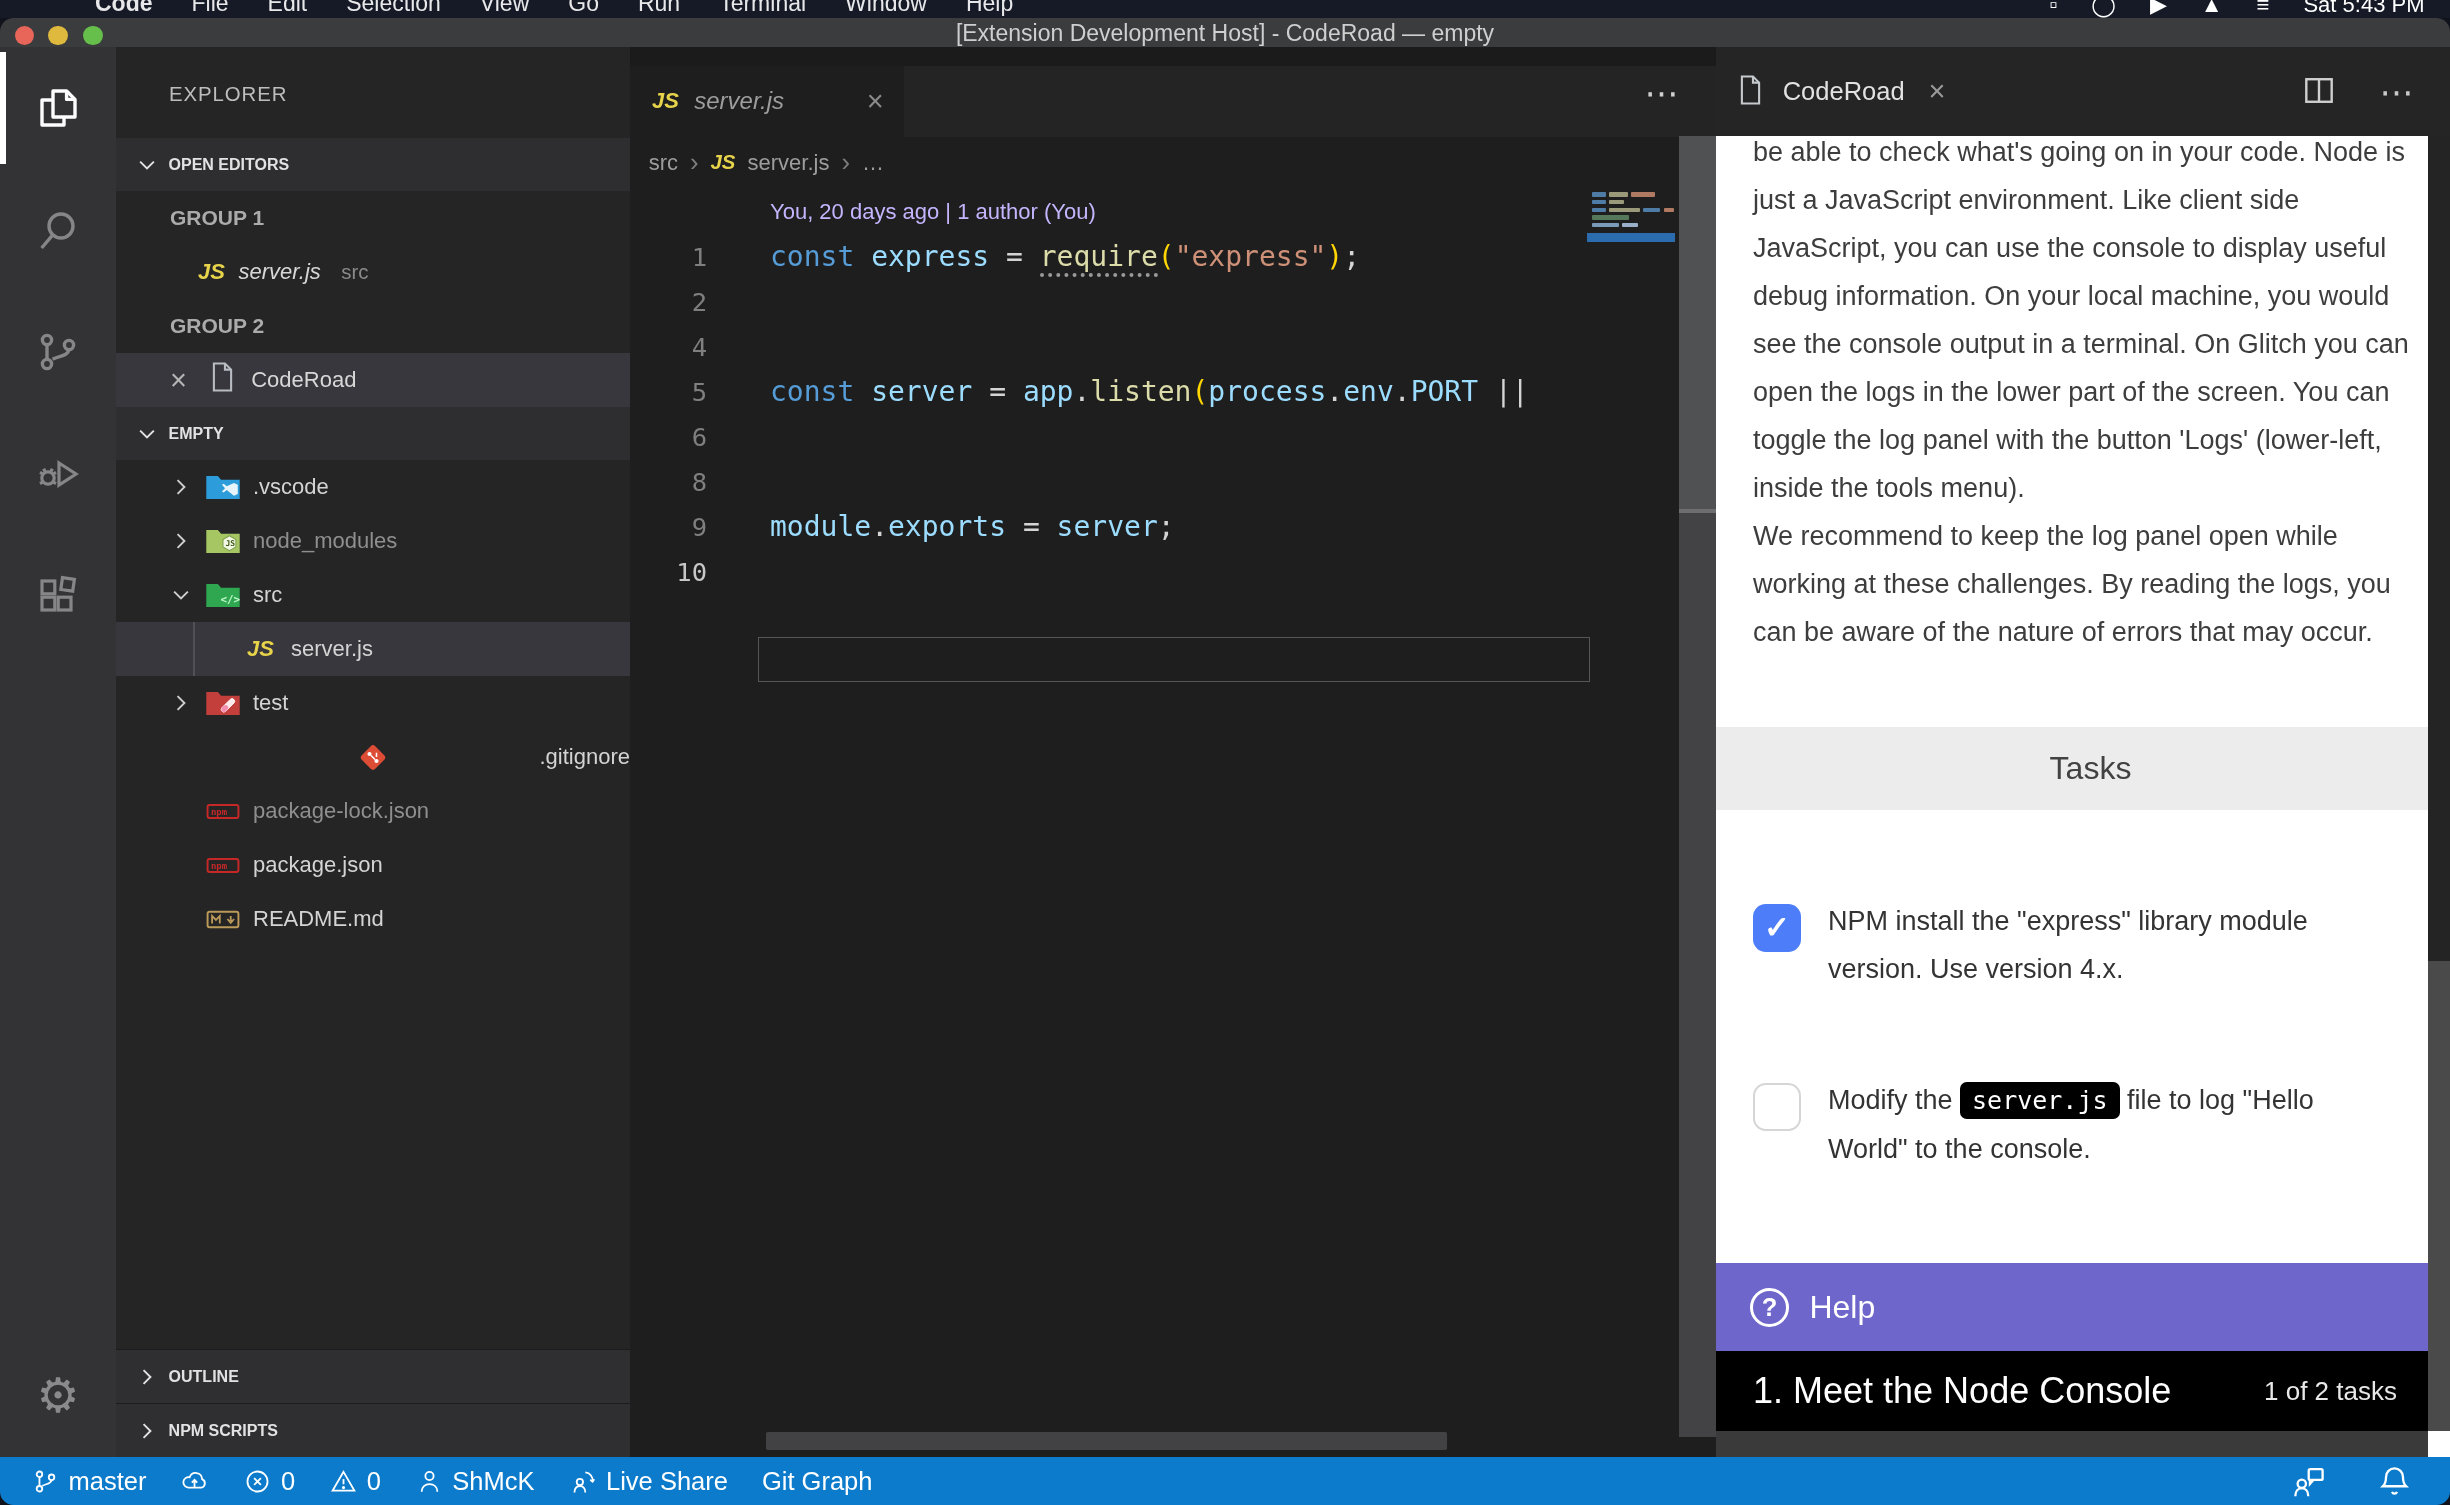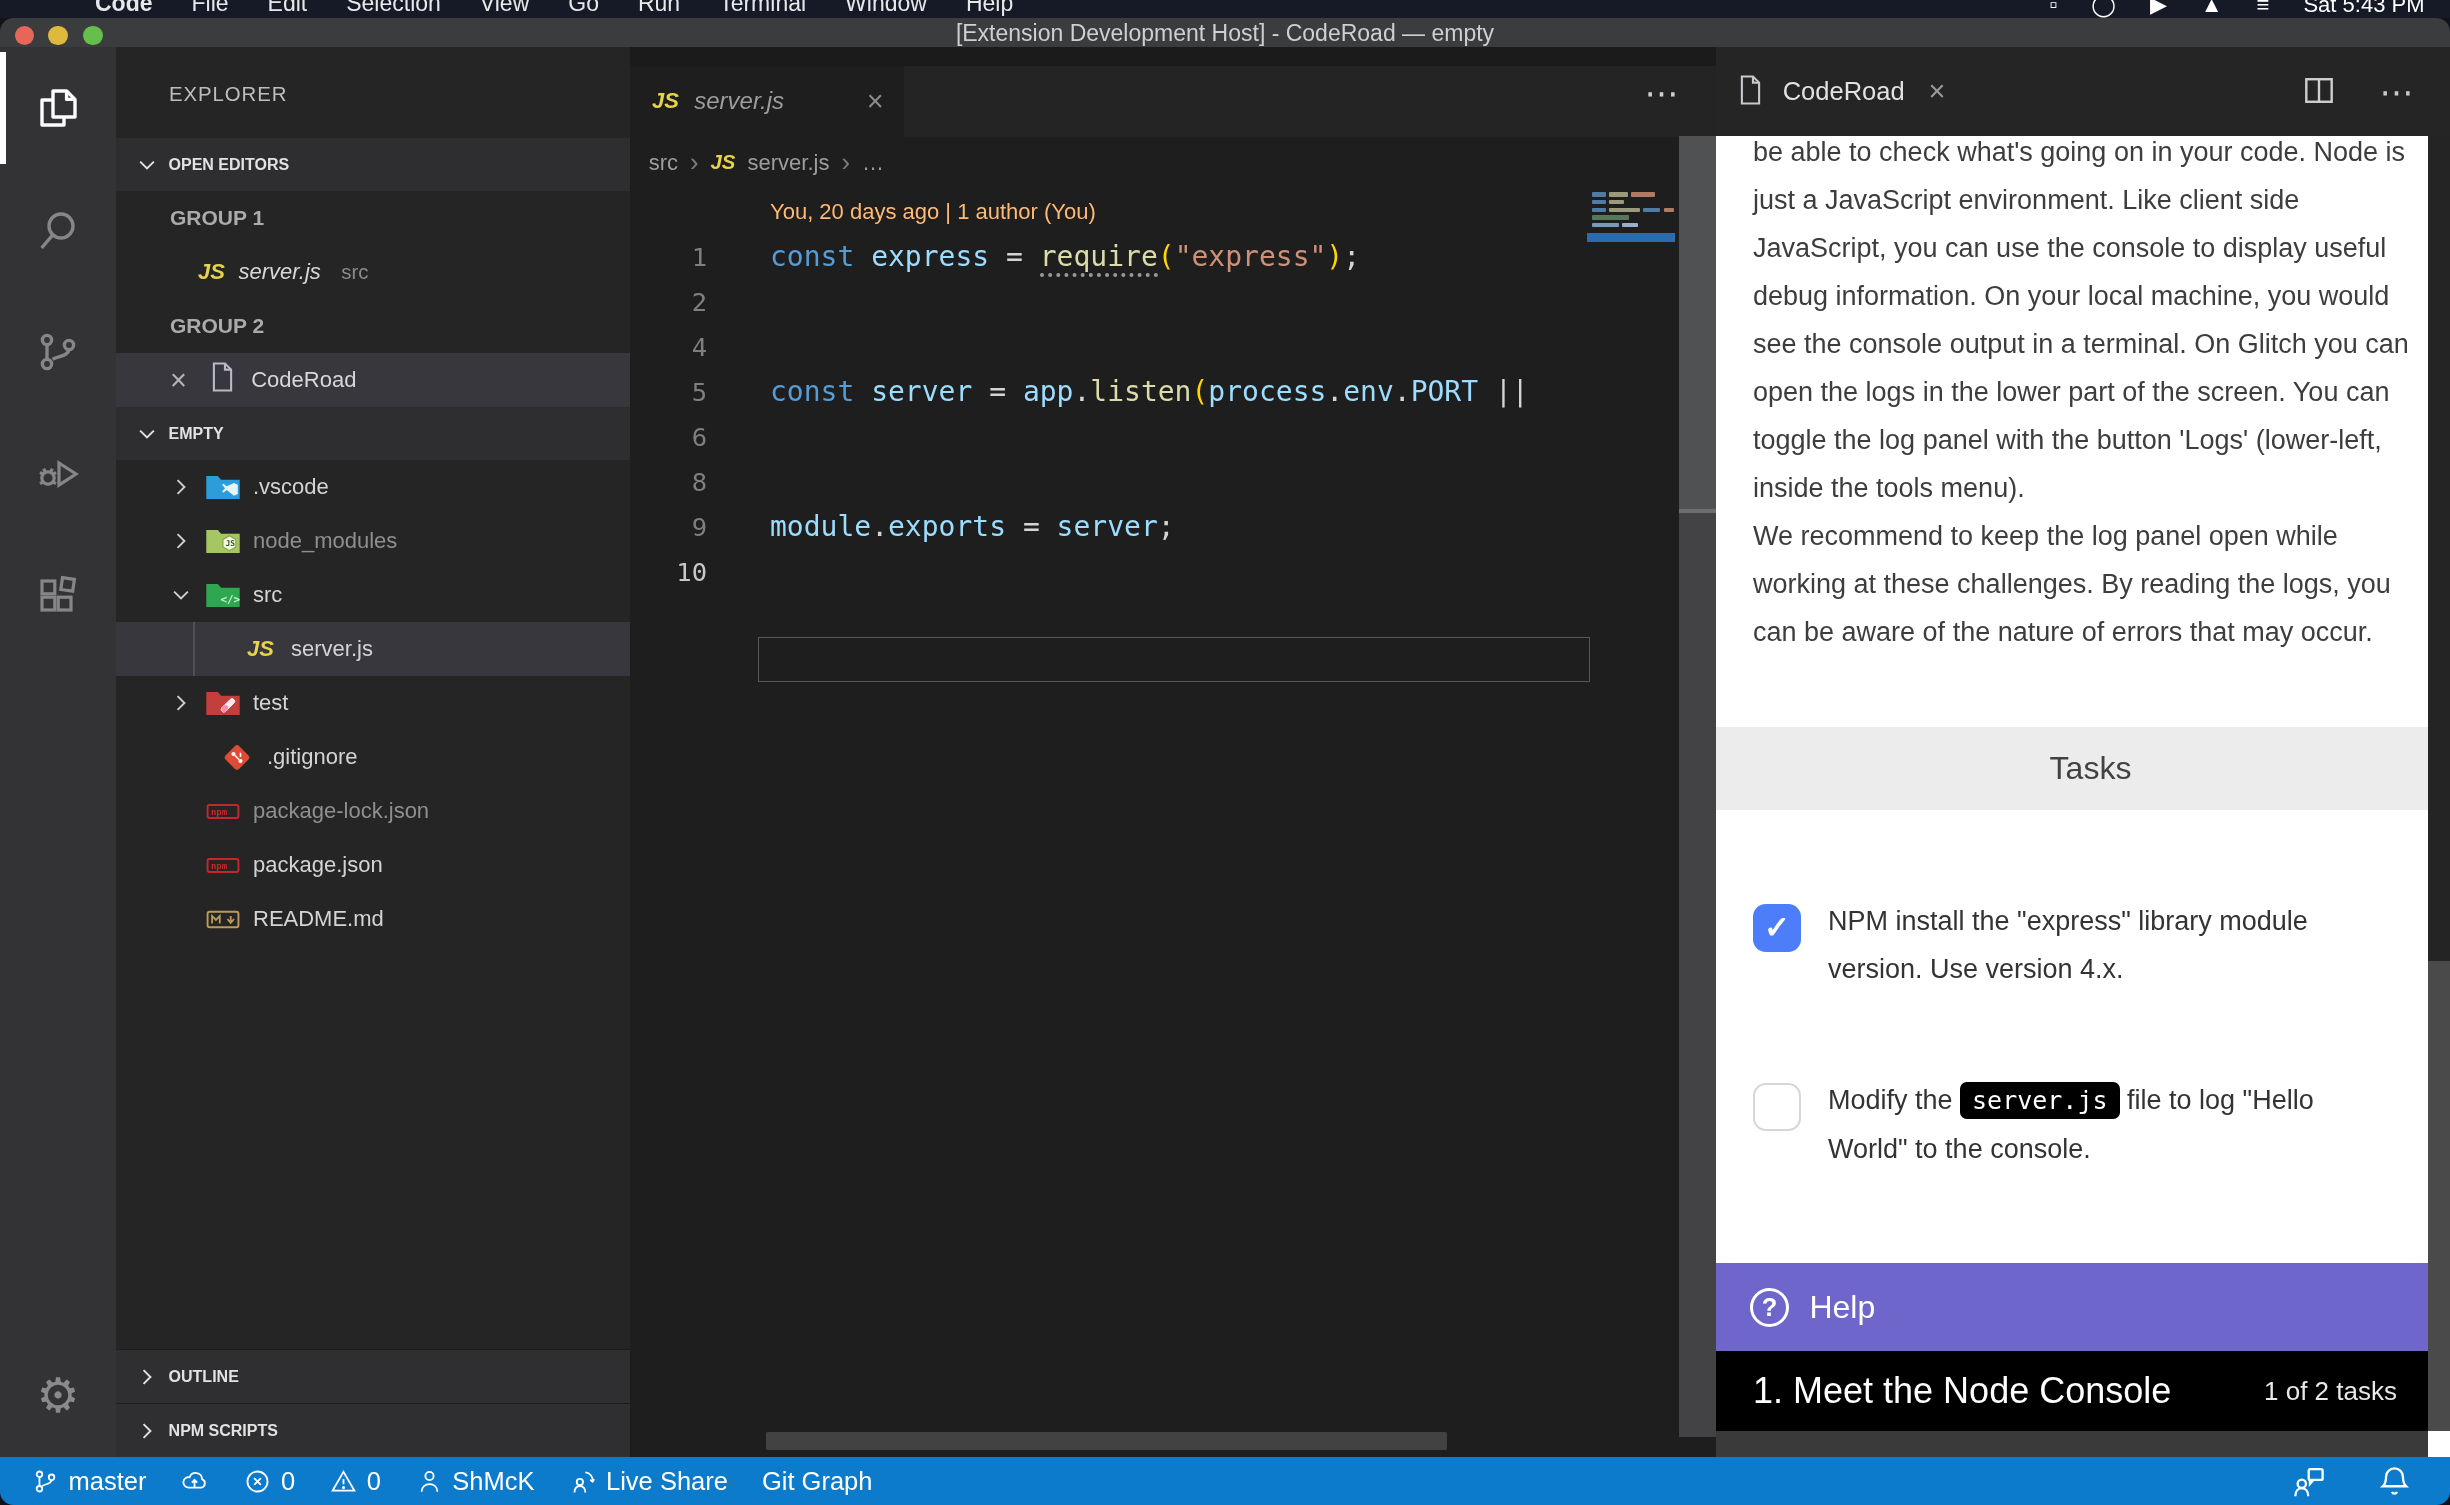--- a/index.html
+++ b/index.html
@@ -53,21 +53,21 @@
   .editor{position:relative;width:1086px;flex:none;background:#1e1e1e;overflow:hidden;}
   .topstrip{position:absolute;left:0;top:0;width:100%;height:18.7px;background:#1b1b1c;}
   .tabbar{position:absolute;left:0;top:18.7px;width:100%;height:71px;background:#242425;display:flex;}
   .tab{width:274px;background:#1e1e1e;display:flex;align-items:center;gap:15.3px;padding-left:22px;box-sizing:border-box;}
   .tab-label{font-style:italic;font-size:24px;color:#9d9d9d;}
   .tab-close{margin-left:auto;margin-right:20.4px;font-size:29px;color:#8a8a8a;}
   .editor-actions{position:absolute;right:34px;top:25.5px;color:#cfcfcf;font-size:34px;letter-spacing:3.4px;}
   .breadcrumb{position:absolute;left:0;top:89px;width:100%;height:53px;display:flex;align-items:center;gap:12px;padding-left:18.7px;font-size:22px;color:#9d9d9d;box-sizing:border-box;}
   .bc-sep{color:#7d7d7d;font-size:25.5px;}
   .codearea{position:absolute;left:0;top:142px;right:37px;bottom:0;overflow:hidden;}
-  .blame{height:45px;line-height:45px;padding-left:140px;color:#fdba74;font-size:22px;}
+  .blame{height:45px;line-height:45px;padding-left:140px;color:#c4b5fd;font-size:22px;}
   .cl{height:45px;line-height:45px;white-space:pre;font-family:"DejaVu Sans Mono",monospace;}
   .ln{display:inline-block;width:77px;text-align:right;color:#7f7f7f;font-size:25.5px;font-family:"DejaVu Sans Mono",monospace;}
   .cur .ln{color:#c8c8c8;}
   .ct{font-size:28px;margin-left:63px;}
   .tok-kw{color:#569cd6;} .tok-vr{color:#9cdcfe;} .tok-fn{color:#dcdcaa;}
   .tok-fnu{color:#dcdcaa;border-bottom:4.3px dotted rgba(255,255,255,.55);}
   .tok-str{color:#ce9178;} .tok-br{color:#ffd602;} .tok-pl{color:#d4d4d4;} .tok-cm{color:#6a9955;}
   .curbox{position:absolute;left:128px;top:448px;width:832px;height:45px;border:1.7px solid #55555a;box-sizing:border-box;}
   .minimap{position:absolute;right:37px;top:142px;width:92px;height:111px;}
   .mm-line{display:flex;gap:3.4px;margin:3.4px 0 0 5.1px;}
@@ -294,21 +294,21 @@
               <svg viewBox="0 0 28 24">
                 <path d="M1 3 h9 l2.5 3 H27 v15 H1 z" fill="#c33f3b"></path>
                 <g transform="rotate(45 17 14)">
                   <rect x="15.2" y="6.5" width="4" height="13" rx="2" fill="#fceaea" stroke="#fff" stroke-width=".7"></rect>
                   <rect x="15.2" y="13.5" width="4" height="6" rx="2" fill="#f48fb1"></rect>
                 </g>
               </svg>
             </span>
     <span class="flabel">test</span>
   </div>
-          <div class="tree-row" style="padding-left: 68px;">
+          <div class="tree-row" style="padding-left: 68px; justify-content: space-between;">
     <span class="chev" style="width: 22px;"></span>
     <span class="ficon">
               <svg viewBox="0 0 24 24">
                 <rect x="4.6" y="4.6" width="14.8" height="14.8" rx="2.5" transform="rotate(45 12 12)" fill="#dd4c35"></rect>
                 <circle cx="9.3" cy="9.3" r="1.6" fill="#fff"></circle>
                 <circle cx="14.7" cy="14.7" r="1.6" fill="#fff"></circle>
                 <path d="M10.5 10.5 L13.5 13.5 M14.7 8.4 v3.2" stroke="#fff" stroke-width="1.2" fill="none"></path>
               </svg>
             </span>
     <span class="flabel">.gitignore</span>

